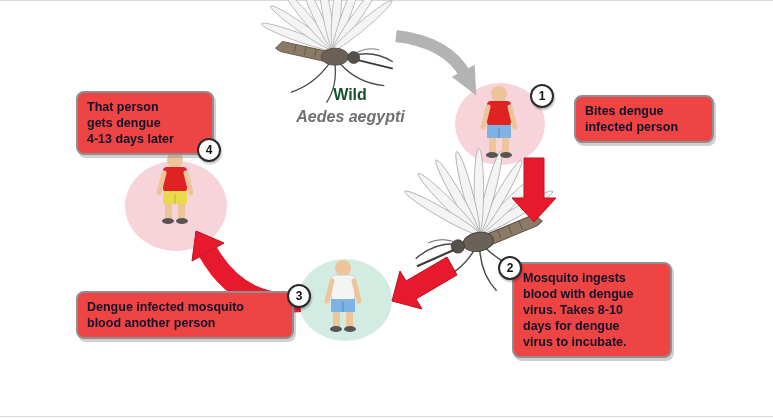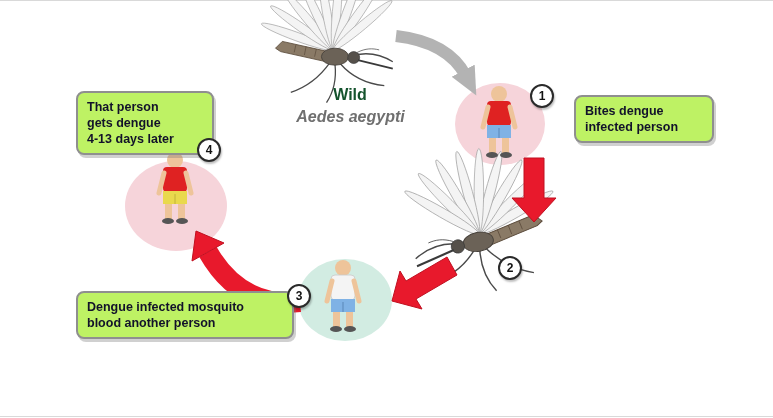--- a/index.html
+++ b/index.html
@@ -6,21 +6,21 @@
   #canvas{
     position:relative;
     width:773px;height:418px;
     background:#ffffff;
     overflow:hidden;
     font-family:"Liberation Sans", sans-serif;
   }
   .edge-line{position:absolute;left:0;width:100%;height:1px;background:#d9d9d9;}
   .callout{
     position:absolute;
-    background:#bef264;
+    background:#ef4444;
     border:2px solid #8f8f8f;
     border-radius:8px;
     padding:6px 9px;
     font-size:12.5px;
     line-height:1.28;
     font-weight:600;
     color:#12122a;
     white-space:pre-line;
     box-shadow:2px 3px 0 rgba(120,120,120,0.35);
   }
@@ -147,19 +147,24 @@
   <div class="center-label-1">Wild</div>
   <div class="center-label-2">Aedes aegypti</div>
 
   <div class="badge" style="left:530px;top:84px;">1</div>
   <div class="badge" style="left:498px;top:256px;">2</div>
   <div class="badge" style="left:287px;top:284px;">3</div>
   <div class="badge" style="left:197px;top:138px;">4</div>
 
   <div class="callout" style="left:554px;top:95px;width:118px;margin-left:20px;">Bites dengue
 infected person</div>
+  <div class="callout" style="left:512px;top:262px;width:138px;">Mosquito ingests
+blood with dengue
+virus. Takes 8-10
+days for dengue
+virus to incubate.</div>
   <div class="callout" style="left:76px;top:291px;width:196px;">Dengue infected mosquito
 blood another person</div>
   <div class="callout" style="left:76px;top:91px;width:116px;">That person
 gets dengue
 4-13 days later</div>
 
 </div>
 
 </body></html>

